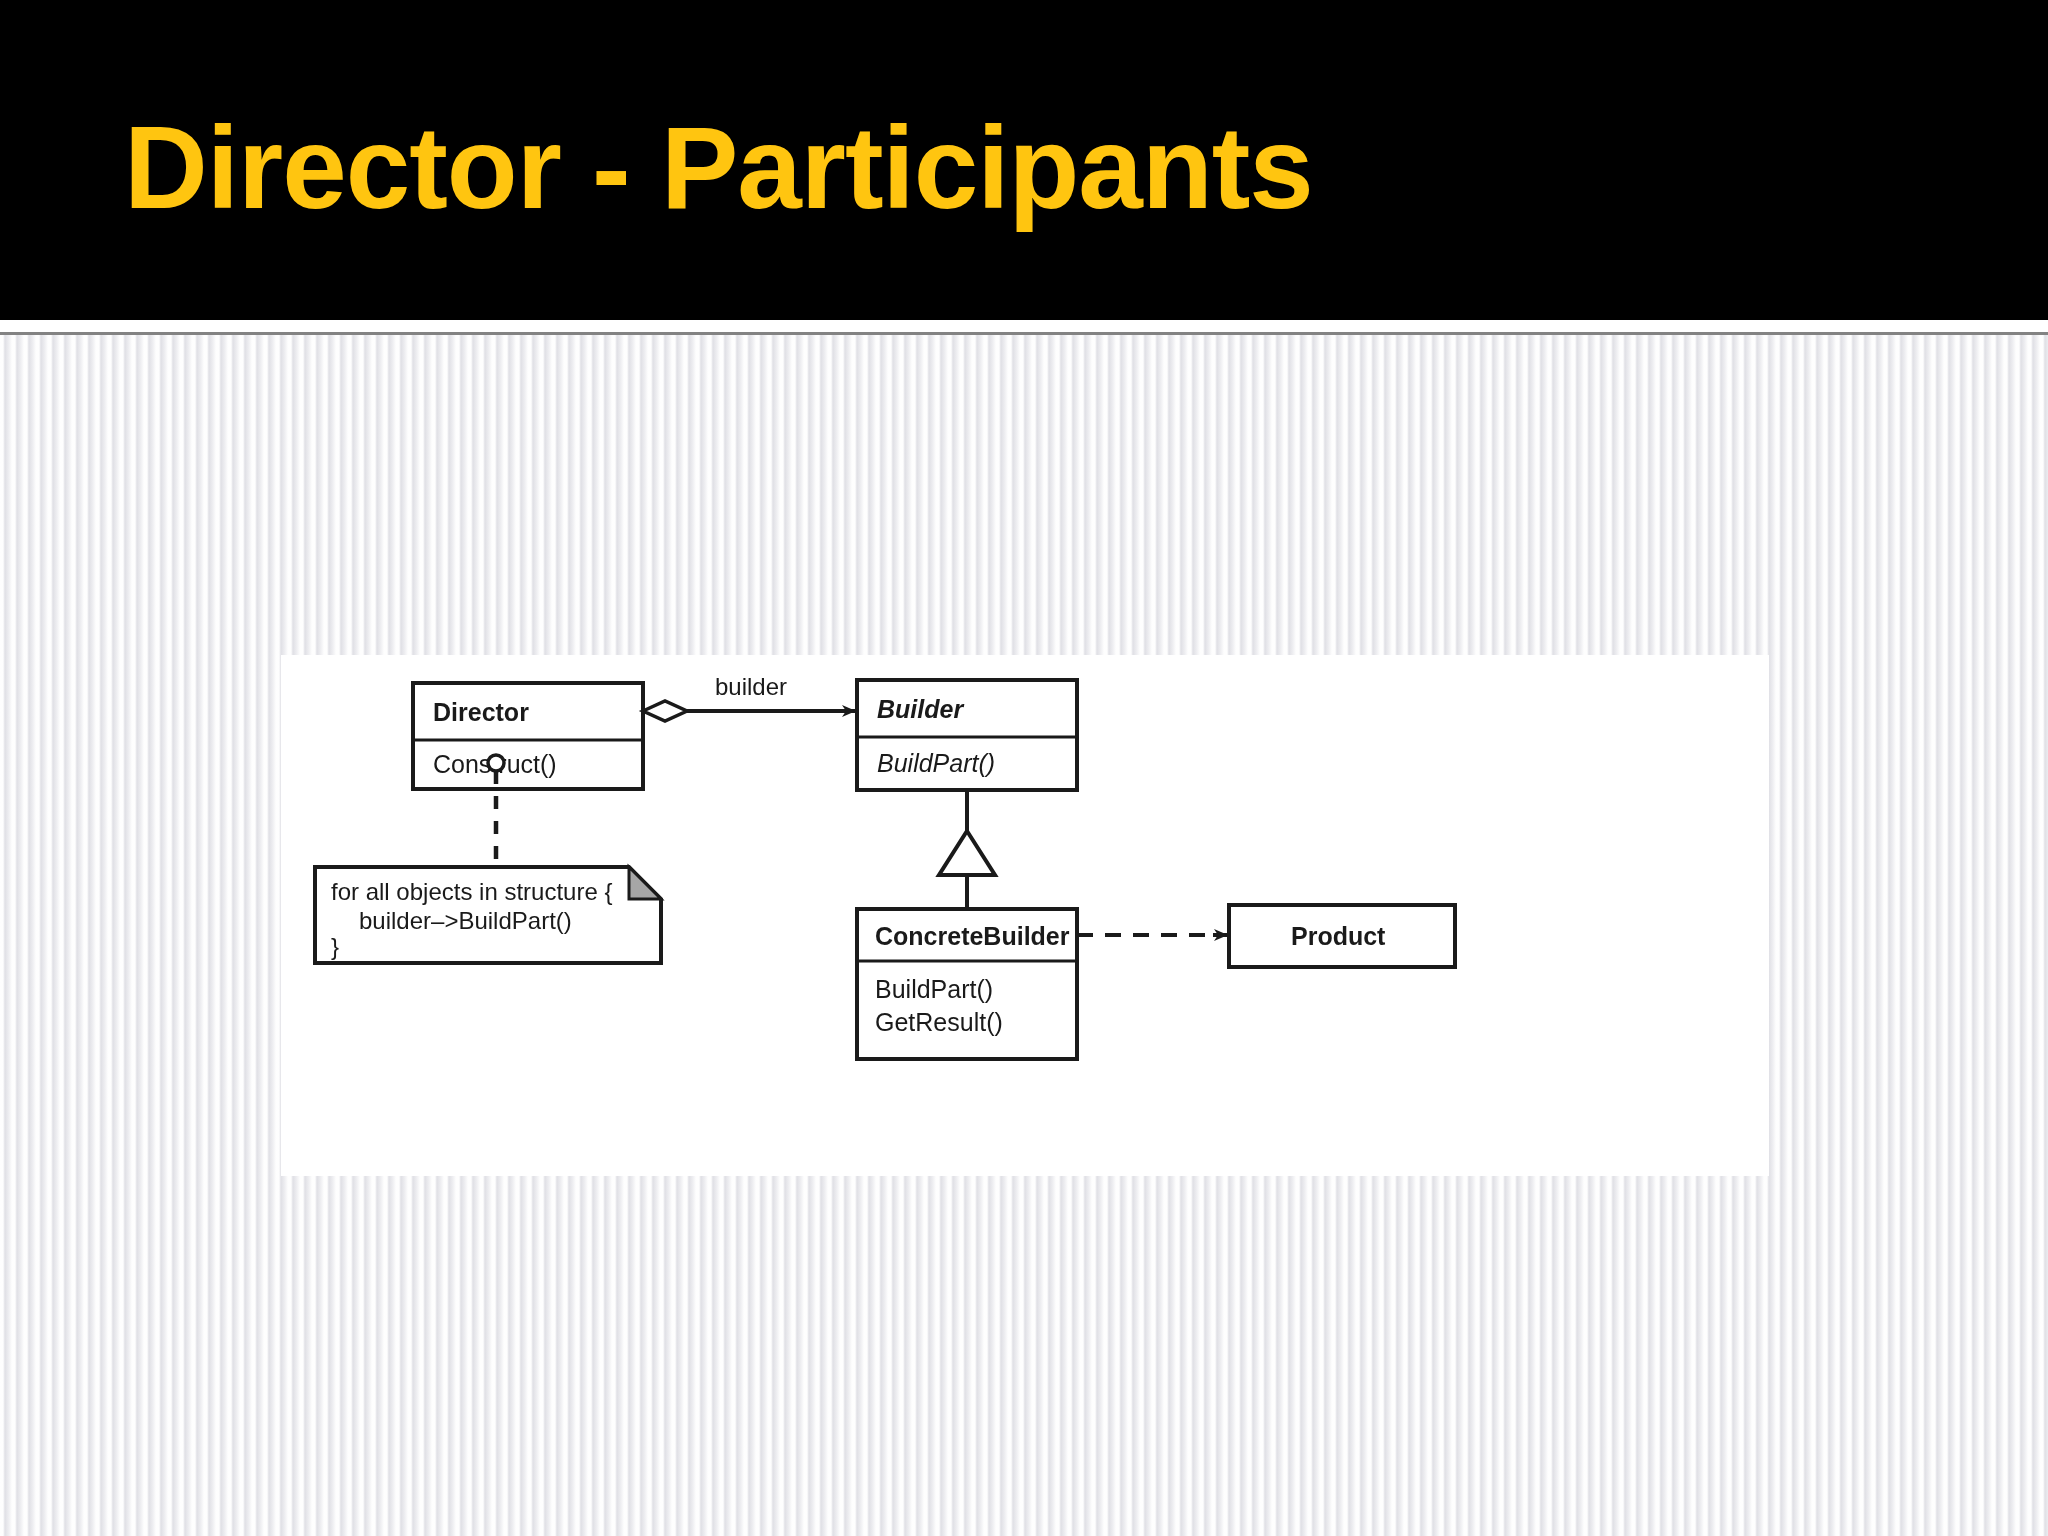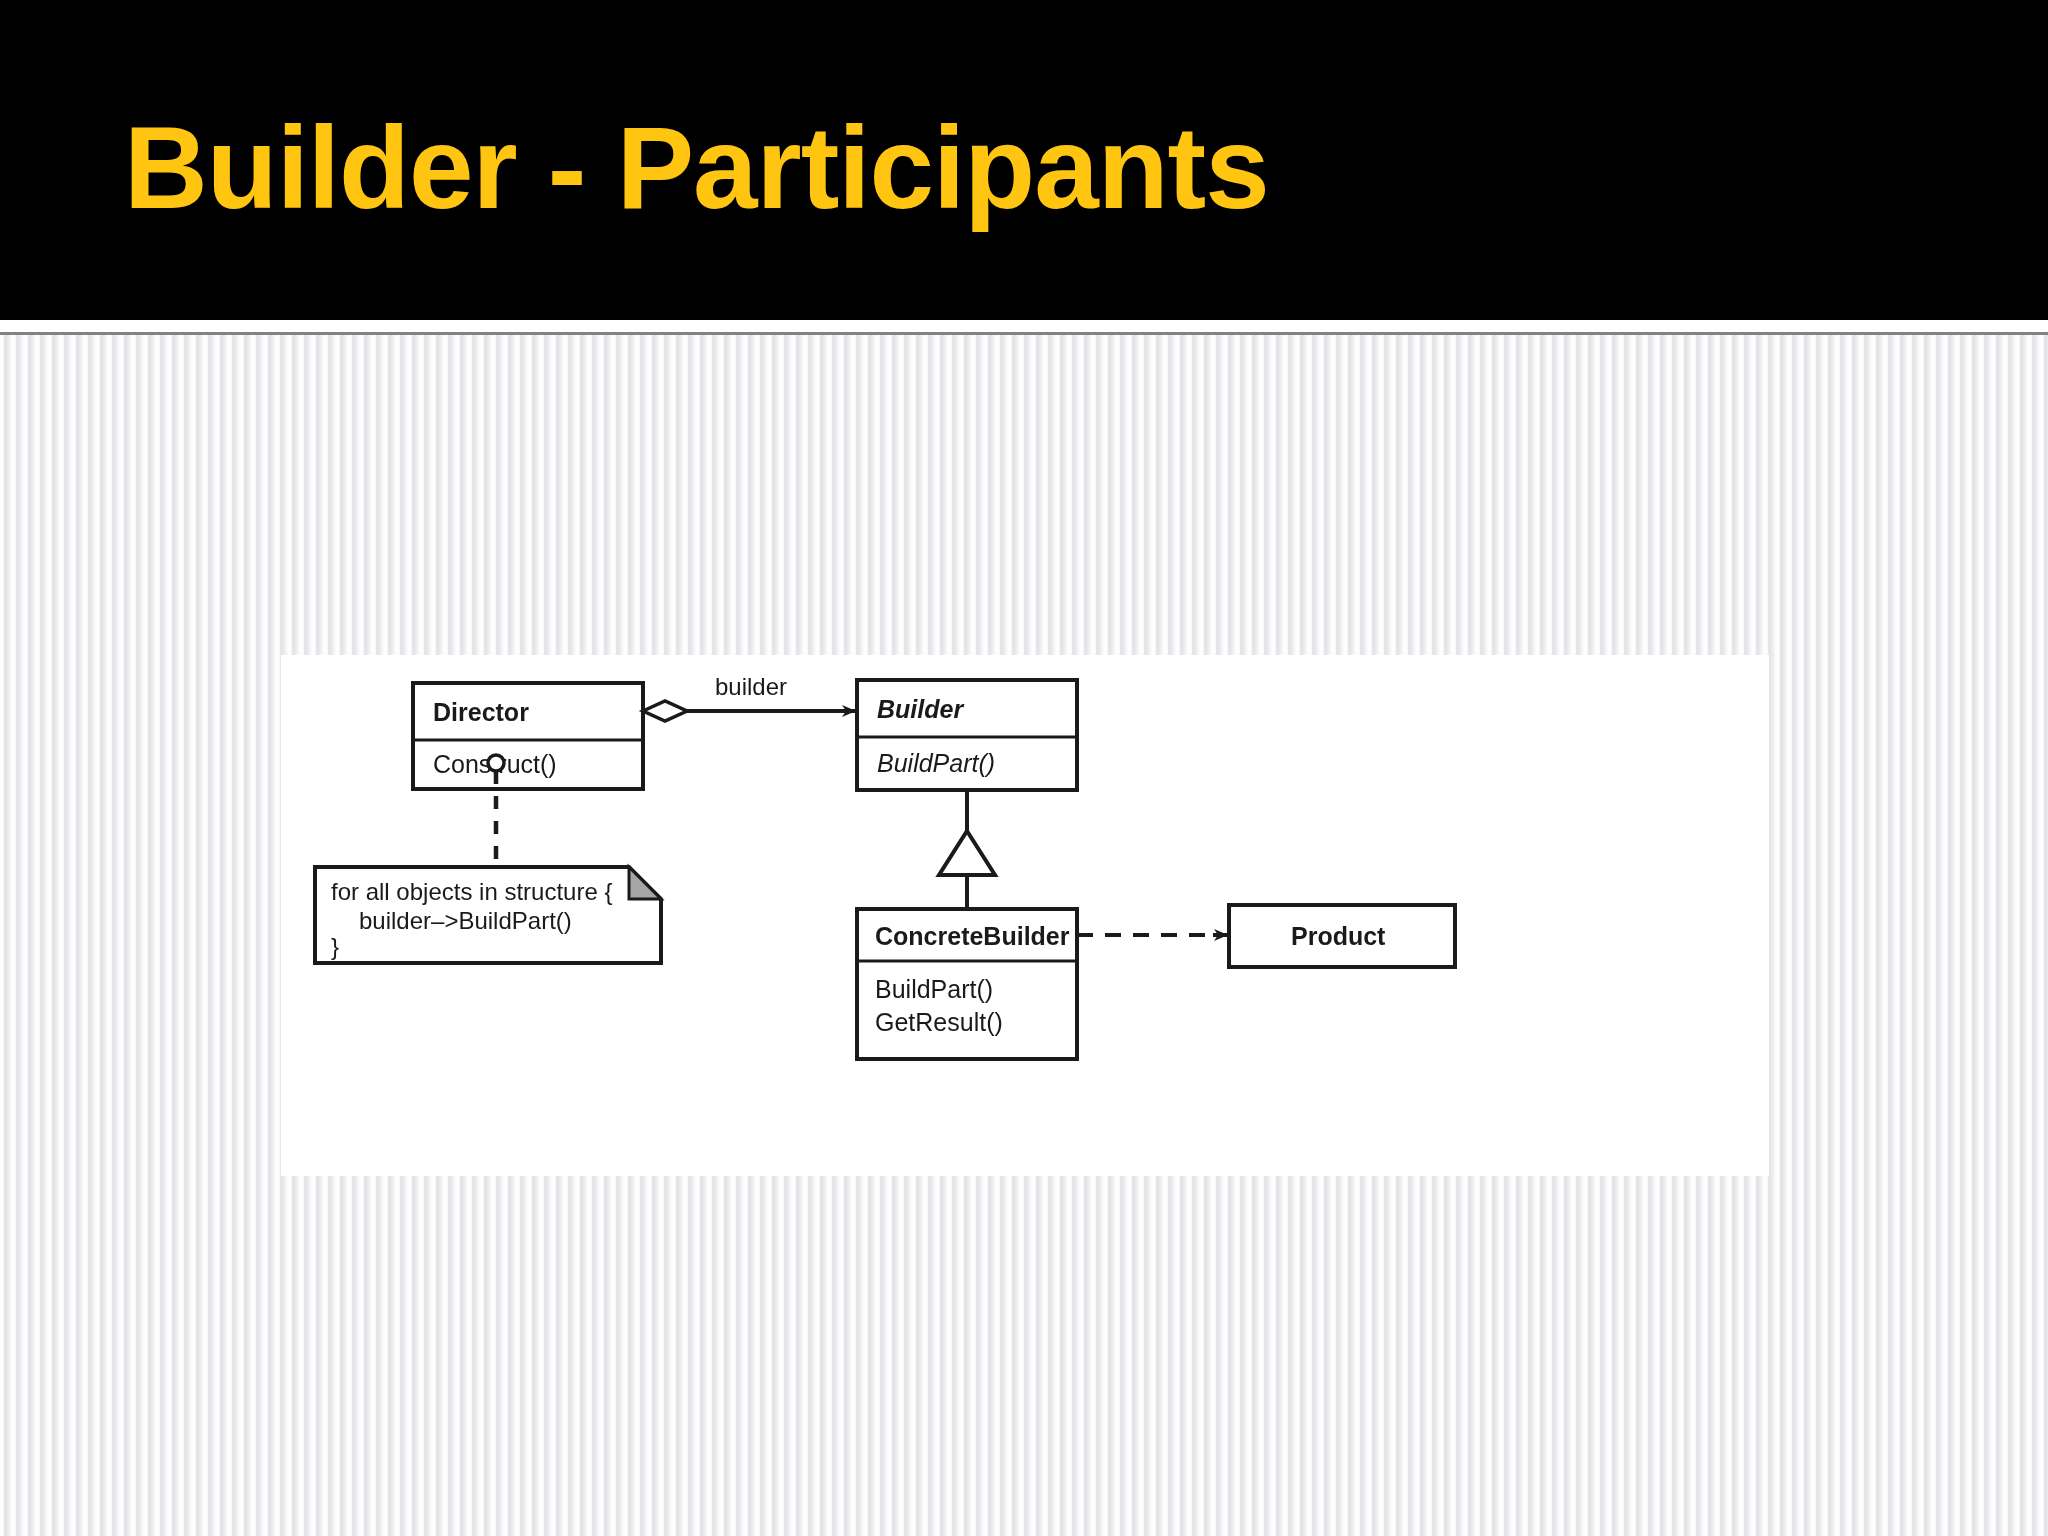--- a/index.html
+++ b/index.html
@@ -118,21 +118,21 @@
     stroke: #1a1a1a;
     stroke-width: 3;
   }
 </style>
 </head>
 <body>
 
 <div id="slide">
 
   <div id="title-band">
-    <div id="title-text">Builder - Participants</div>
+    <div id="title-text">Director - Participants</div>
   </div>
   <div id="title-gap"></div>
   <div id="title-rule"></div>
 
   <div id="body-bg"></div>
 
   <div id="diagram-panel">
     <svg id="diagram-svg" width="1488" height="521" viewBox="0 0 1488 521" xmlns="http://www.w3.org/2000/svg">
 
       <defs>

